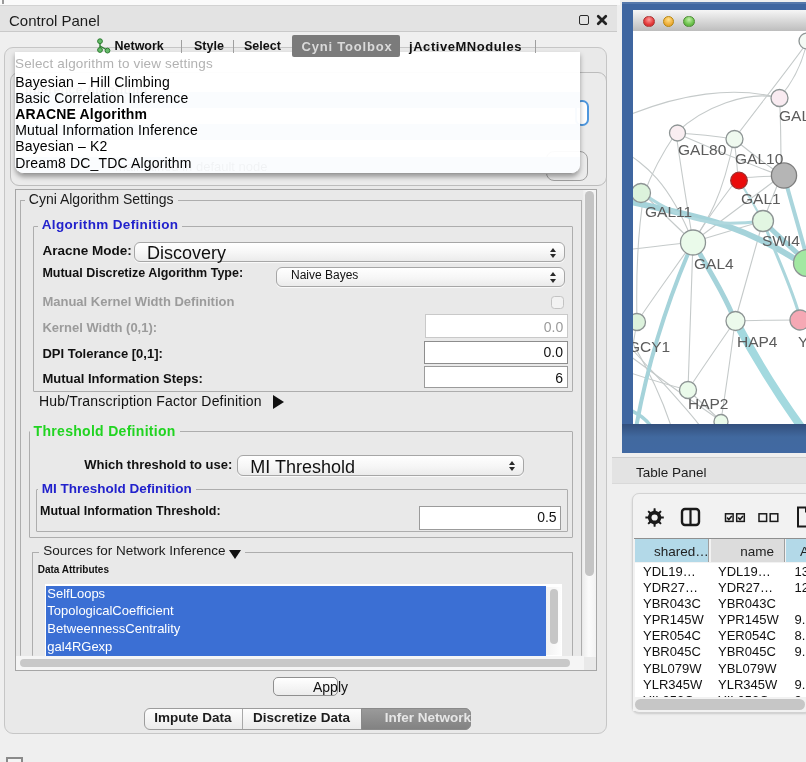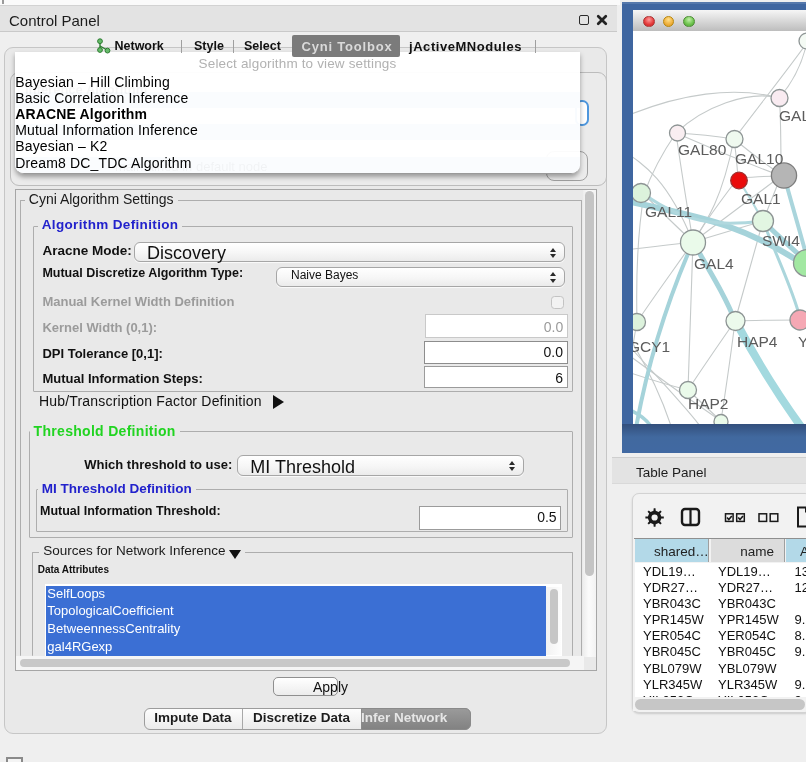--- a/index.html
+++ b/index.html
@@ -54,21 +54,21 @@
 <div class="abs" style="left:546px;top:151px;width:42px;height:30px;background:#ebebeb;border:1px solid #a0a0a0;border-radius:8px;"></div>
 <div class="abs" style="left:575px;top:100px;width:14px;height:26px;background:#fff;border:2.5px solid #4f97dd;border-radius:6.5px;"></div>
 
 <div class="abs" style="z-index:4;left:15px;top:52px;width:565px;height:121.5px;background:rgba(255,255,255,.96);border-bottom:1px solid #9a9a9a;border-radius:0 0 9px 9px;box-shadow:0 3px 5px rgba(0,0,0,.35);overflow:hidden;">
   <div style="position:absolute;left:0;top:39.7px;width:565px;height:16.2px;background:#fafcfe;"></div>
   <div style="position:absolute;left:0;top:72.1px;width:565px;height:16.2px;background:#fafcfe;"></div>
   <div style="position:absolute;left:0;top:104.5px;width:565px;height:16.2px;background:#fafcfe;"></div>
 </div>
 <div class="abs" style="z-index:5;left:25px;top:82px;font-size:13px;color:#000;opacity:.035;font-weight:bold;">Inference Algorithm</div>
 <div class="abs" style="z-index:5;left:115px;top:159px;font-size:13px;color:#000;opacity:.035;">maintained in default node</div>
-<div class="abs" style="z-index:5;left:15px;top:56px;width:565px;text-align:center;font-size:13.5px;letter-spacing:0.15px;color:#b2b2b2;">Select algorithm to view settings</div>
+<div class="abs" style="z-index:5;left:15px;top:56px;width:565px;text-align:left;font-size:13.5px;letter-spacing:0.15px;color:#b2b2b2;">Select algorithm to view settings</div>
 <div class="abs" style="z-index:5;left:15.2px;top:73.5px;font-size:14px;letter-spacing:0.16px;color:#000;line-height:16.2px;">
 Bayesian – Hill Climbing<br>
 Basic Correlation Inference<br>
 <b>ARACNE Algorithm</b><br>
 Mutual Information Inference<br>
 Bayesian – K2<br>
 Dream8 DC_TDC Algorithm
 </div>
 
 <div class="abs" style="left:14.5px;top:189px;width:582px;height:481.5px;background:#e9e9e9;border:1px solid #a6a6a6;"></div>
@@ -150,21 +150,21 @@
 <div class="abs" style="left:549.6px;top:589px;width:8.7px;height:55px;background:#c6c6c6;border-radius:4.5px;"></div>
 
 <div class="abs" style="left:273px;top:677px;width:65px;height:19px;background:linear-gradient(#ffffff,#ececec);border:1px solid #8f8f8f;border-radius:5px;"></div>
 <div class="abs" style="left:273px;top:679px;width:65px;text-align:center;font-size:14px;color:#111;margin-left:25px;">Apply</div>
 
 <div class="abs" style="left:144px;top:708px;width:327px;height:22px;background:linear-gradient(#fdfdfd,#ebebeb);border:1px solid #9c9c9c;border-radius:6px;"></div>
 <div class="abs" style="left:242px;top:709px;width:1px;height:20px;background:#a8a8a8;"></div>
 <div class="abs" style="left:361px;top:708px;width:110px;height:22px;background:linear-gradient(#9a9a9a,#828282);border:1px solid #8a8a8a;border-radius:0 6px 6px 0;"></div>
 <div class="abs" style="left:144px;top:709.8px;width:98px;text-align:center;font-size:13.5px;font-weight:bold;color:#1c1c1c;">Impute Data</div>
 <div class="abs" style="left:242px;top:709.8px;width:119px;text-align:center;font-size:13.5px;font-weight:bold;color:#1c1c1c;">Discretize Data</div>
-<div class="abs" style="left:361px;top:709.8px;width:110px;text-align:left;font-size:13.5px;font-weight:bold;color:#e6e6e6;">Infer Network</div>
+<div class="abs" style="left:361px;top:709.8px;width:110px;text-align:right;font-size:13.5px;font-weight:bold;color:#e6e6e6;">Infer Network</div>
 
 <div class="abs" style="left:5.5px;top:757px;width:17px;height:10px;border:2px solid #8a8a8a;background:#f4f4f4;"></div>
 
 <div class="abs" style="left:622px;top:2px;width:184px;height:451px;background:#3f66a0;border-top:2px solid #5578ab;"></div>
 <div class="abs" style="left:622px;top:424px;width:184px;height:29px;background:linear-gradient(#334f7c,#41699f 45%,#4169a2);"></div>
 <div class="abs" style="left:633px;top:10px;width:173px;height:21.5px;background:linear-gradient(#f6f6f6,#bdbdbd);border-bottom:1px solid #8a8a8a;"></div>
 <div class="abs" style="left:643px;top:15.5px;width:11.5px;height:11.5px;border-radius:50%;background:radial-gradient(circle at 50% 30%,#ff9a9a,#e33a3a 60%,#c22);border:0.5px solid #a33;"></div>
 <div class="abs" style="left:662.7px;top:15.5px;width:11.5px;height:11.5px;border-radius:50%;background:radial-gradient(circle at 50% 30%,#ffe08a,#efaf3b 60%,#d89a28);border:0.5px solid #b8860b;"></div>
 <div class="abs" style="left:683px;top:15.5px;width:11.5px;height:11.5px;border-radius:50%;background:radial-gradient(circle at 50% 30%,#c2f0a8,#6cc24c 60%,#56a53a);border:0.5px solid #4c8c34;"></div>
 

